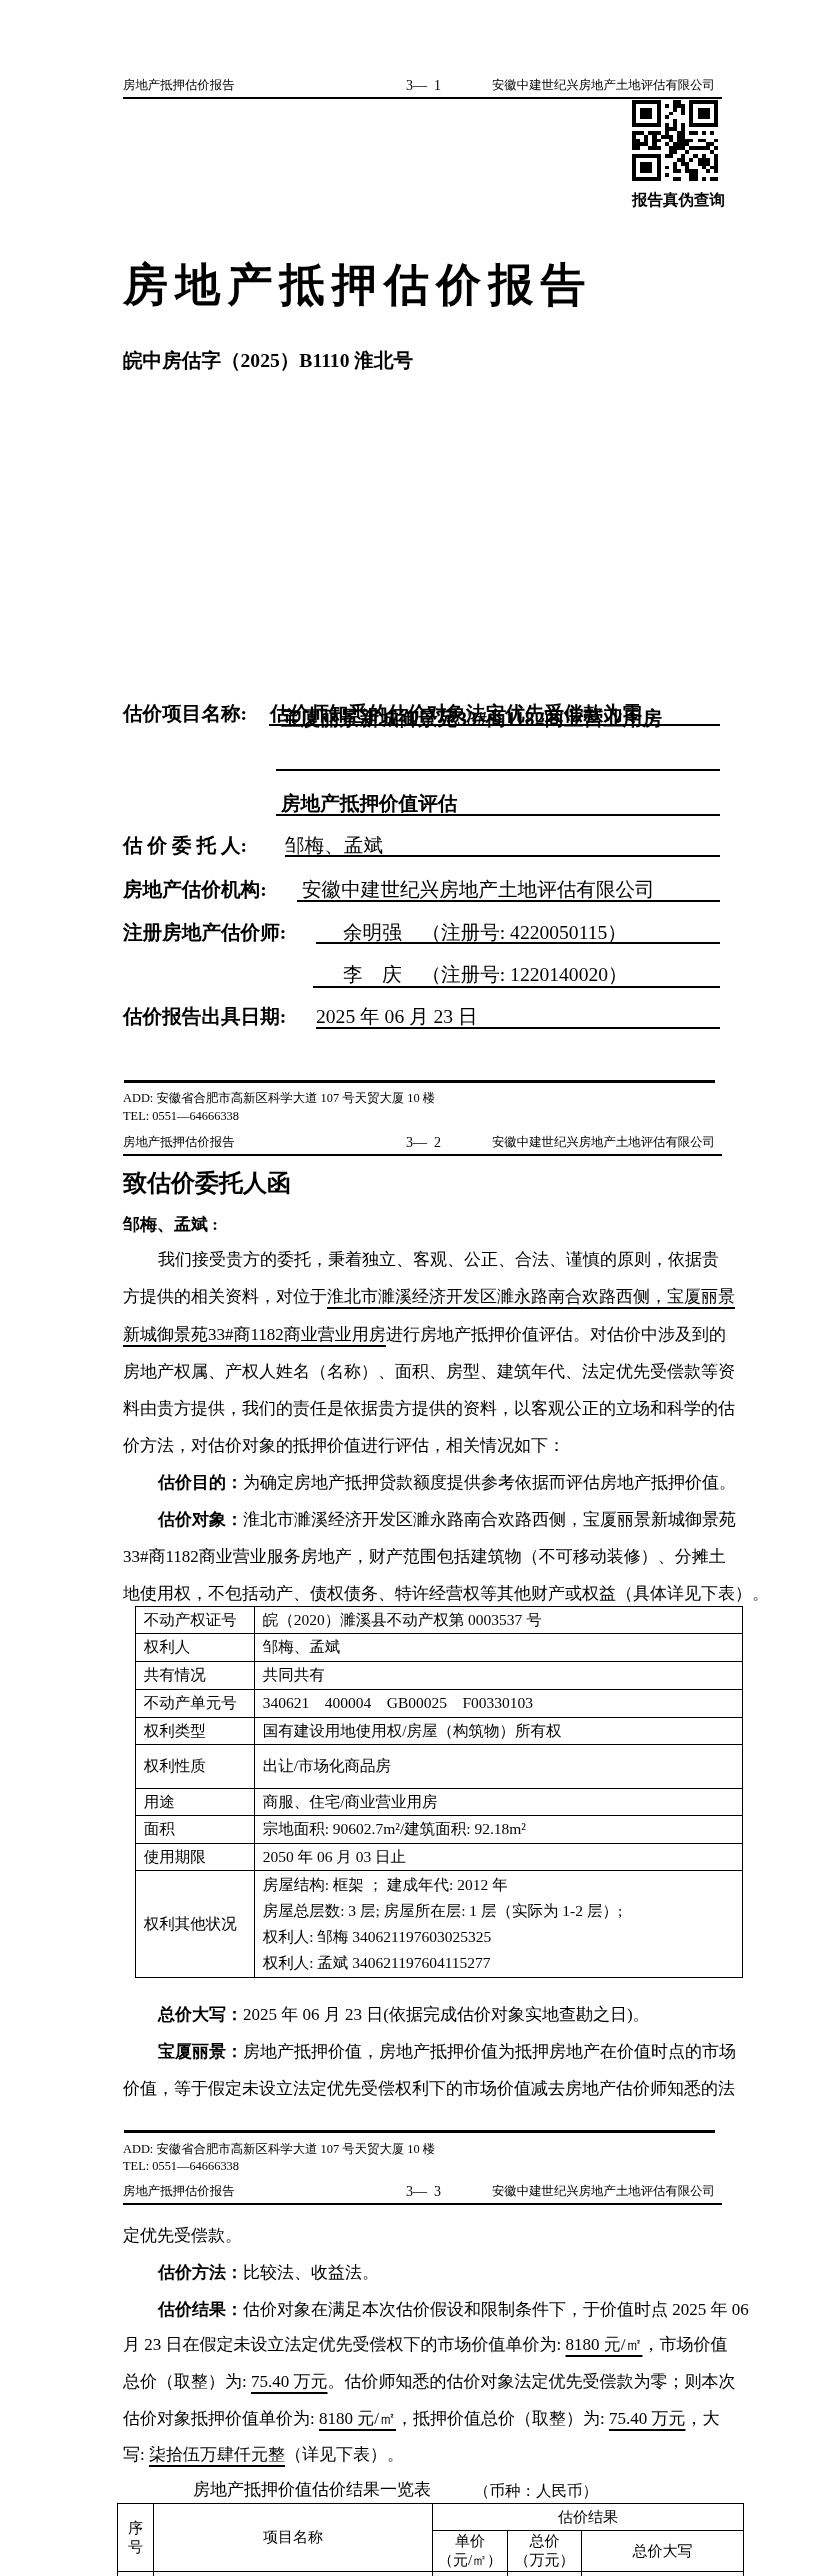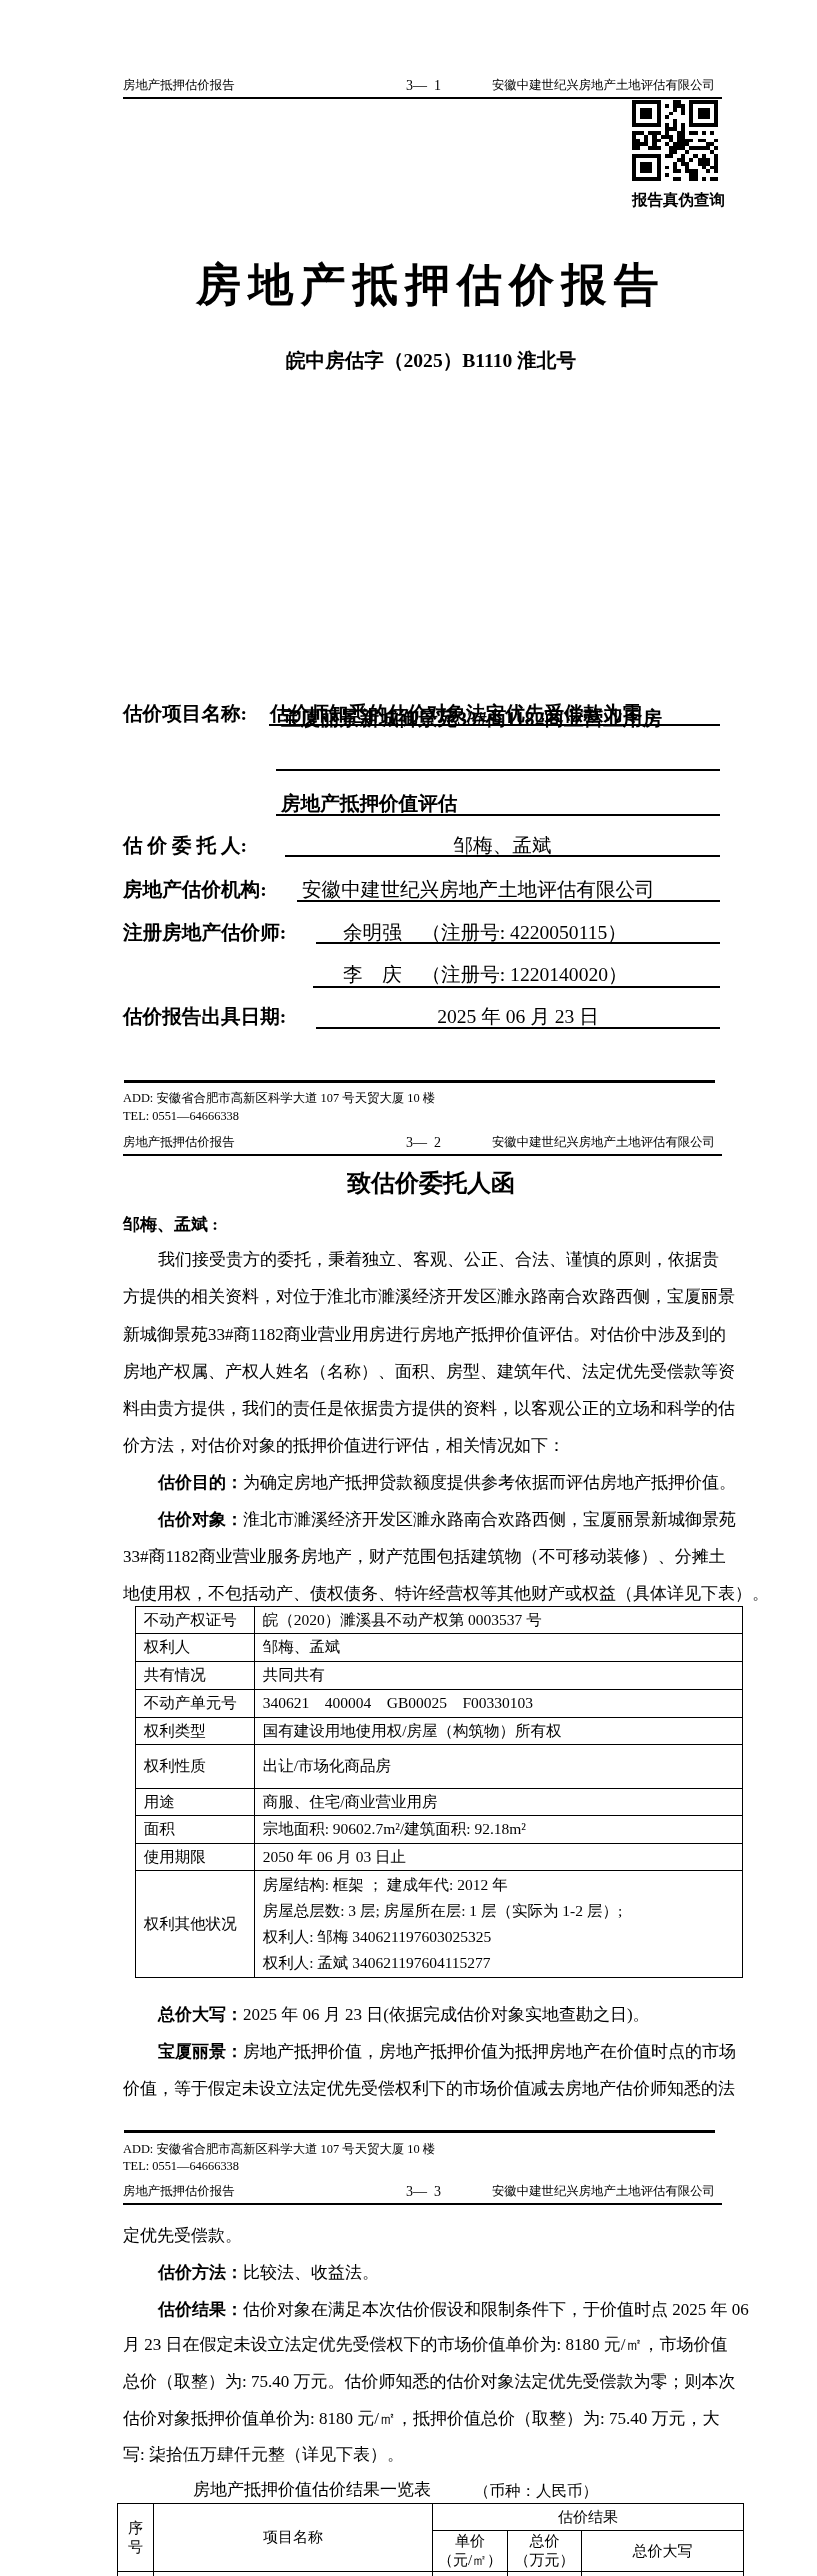--- a/index.html
+++ b/index.html
@@ -1,27 +1,27 @@
 <!DOCTYPE html>
 <html style="font-size:8.2px"><head>
 <meta charset="utf-8">
 <style>
   html,body{margin:0;padding:0}
   body{
     width:818px;height:3301px;position:relative;background:#ffffff;
     font-family:"Liberation Serif","DejaVu Serif",serif;color:#000;overflow:hidden;
   }
   .line{position:absolute;white-space:pre;line-height:1.25}
-  .center{text-align:center}
+  .center{}
   .b{font-weight:bold}
   .fs24{font-size:12.4px}.fs26{font-size:14px}
   .fs30{font-size:15.5px}.fs33{font-size:17px}.fs38{font-size:19.6px}.fs46{font-size:24px}
   .doc-title{font-size:45px;font-weight:bold;letter-spacing:7.2px}
   .hr{position:absolute;background:#000}
-  .u{text-decoration-thickness:1.5px;text-underline-offset:5.2px}
+  .u{text-decoration:underline;text-decoration-thickness:1.5px;text-underline-offset:5.2px}
   .ubar{position:absolute;height:1.5px;background:#000}
   table{border-collapse:collapse;table-layout:fixed;position:absolute}
   td,th{border:1.5px solid #000;font-weight:normal;overflow:hidden}
   .pre{white-space:pre-line}
   .prop-table td{font-size:15.5px;vertical-align:middle;padding:1px 2.1px 1px 7.7px}
   .res-table td,.res-table th{font-size:15px;vertical-align:middle;text-align:center;padding:1px 3.1px}
   .res-table .name{text-align:left;padding-left:8.2px}
   .other-cell{line-height:26px}
 </style>
 </head>

